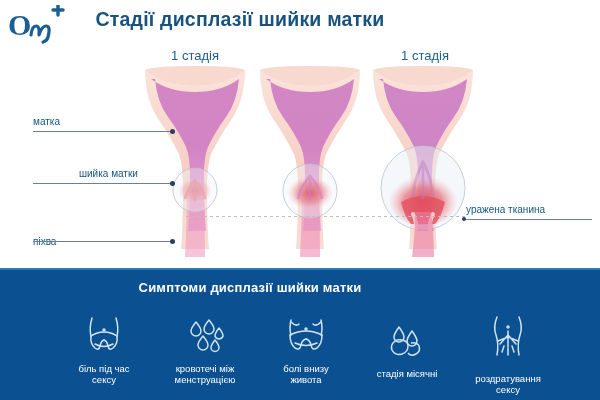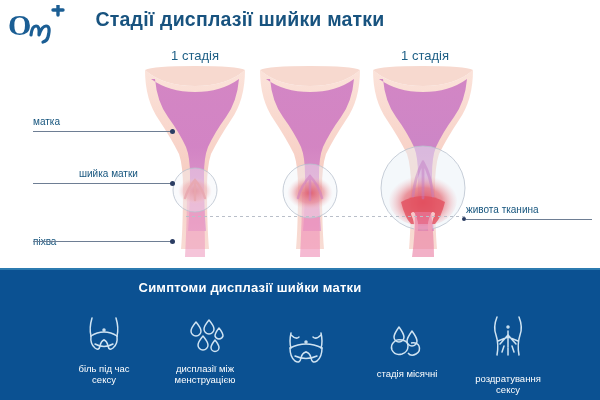--- a/index.html
+++ b/index.html
@@ -223,21 +223,21 @@
 
   <div class="lbl lbl-cervix">шийка матки</div>
   <div class="leader ld-cervix"></div>
   <div class="leader-dot dot-cervix"></div>
 
   <div class="lbl lbl-vagina">піхва</div>
   <div class="leader ld-vagina"></div>
   <div class="leader-dot dot-vagina"></div>
 
   <div class="ld-tissue-dash"></div>
-  <div class="lbl lbl-tissue">живота тканина</div>
+  <div class="lbl lbl-tissue">уражена тканина</div>
   <div class="leader ld-tissue"></div>
   <div class="leader-dot dot-tissue"></div>
 
   <div class="banner">
     <div class="banner-title">Симптоми дисплазії шийки матки</div>
 
     <div class="symptoms">
 
       <div class="symptom sym-1">
         <div class="ico">
@@ -260,37 +260,41 @@
         <div class="ico">
           <svg width="44" height="42" viewBox="0 0 44 42" fill="none" stroke="#cfe3f2" stroke-width="1.5" stroke-linejoin="round">
             <path d="M13 6 q5 6 5 9 a5 5 0 0 1 -10 0 q0 -3 5 -9 z"></path>
             <path d="M26 4 q5 6 5 9 a5 5 0 0 1 -10 0 q0 -3 5 -9 z"></path>
             <path d="M36 12 q4 5 4 8 a4.2 4.2 0 0 1 -8 0 q0 -3 4 -8 z"></path>
             <path d="M20 20 q5 6 5 9 a5 5 0 0 1 -10 0 q0 -3 5 -9 z"></path>
             <path d="M32 24 q4 5 4 7.5 a4 4 0 0 1 -8 0 q0 -2.5 4 -7.5 z"></path>
           </svg>
         </div>
         <div class="cap">
-          <span>дисплазії між</span><br>
+          <span>кровотечі між</span><br>
           <span>менструацією</span>
         </div>
       </div>
 
       <div class="symptom sym-3">
         <div class="ico">
           <svg width="46" height="42" viewBox="0 0 46 42" fill="none" stroke="#cfe3f2" stroke-width="1.5" stroke-linecap="round" stroke-linejoin="round">
             <path d="M8 4 q-2 9 0 15 M38 4 q2 9 0 15"></path>
             <path d="M8 6 q5 5 8 2 M38 6 q-5 5 -8 2"></path>
             <path d="M7 19 q8 -4 16 -4 q8 0 16 4"></path>
             <path d="M7 19 q0 9 5 13 q5 3 6 -3 q1 -5 5 -6"></path>
             <path d="M39 19 q0 9 -5 13 q-5 3 -6 -3 q-1 -5 -5 -6"></path>
             <path d="M12 27 q11 5 22 0"></path>
             <circle cx="23" cy="13" r="1"></circle>
           </svg>
         </div>
+        <div class="cap">
+          <span>болі внизу</span><br>
+          <span>живота</span>
+        </div>
       </div>
 
       <div class="symptom sym-4">
         <div class="ico">
           <svg width="44" height="42" viewBox="0 0 44 42" fill="none" stroke="#cfe3f2" stroke-width="1.5" stroke-linejoin="round">
             <path d="M14 6 q5 7 5 10 a5 5 0 0 1 -10 0 q0 -3 5 -10 z"></path>
             <path d="M27 10 q5 7 5 10 a5 5 0 0 1 -10 0 q0 -3 5 -10 z"></path>
             <path d="M10 20 q-5 4 -3 9 q3 6 10 4 q6 -2 6 -8 q0 -5 -6 -6 q-5 -1 -7 1 z"></path>
             <path d="M26 22 q6 -1 8 3 q2 5 -3 8 q-5 3 -8 -1"></path>
           </svg>

